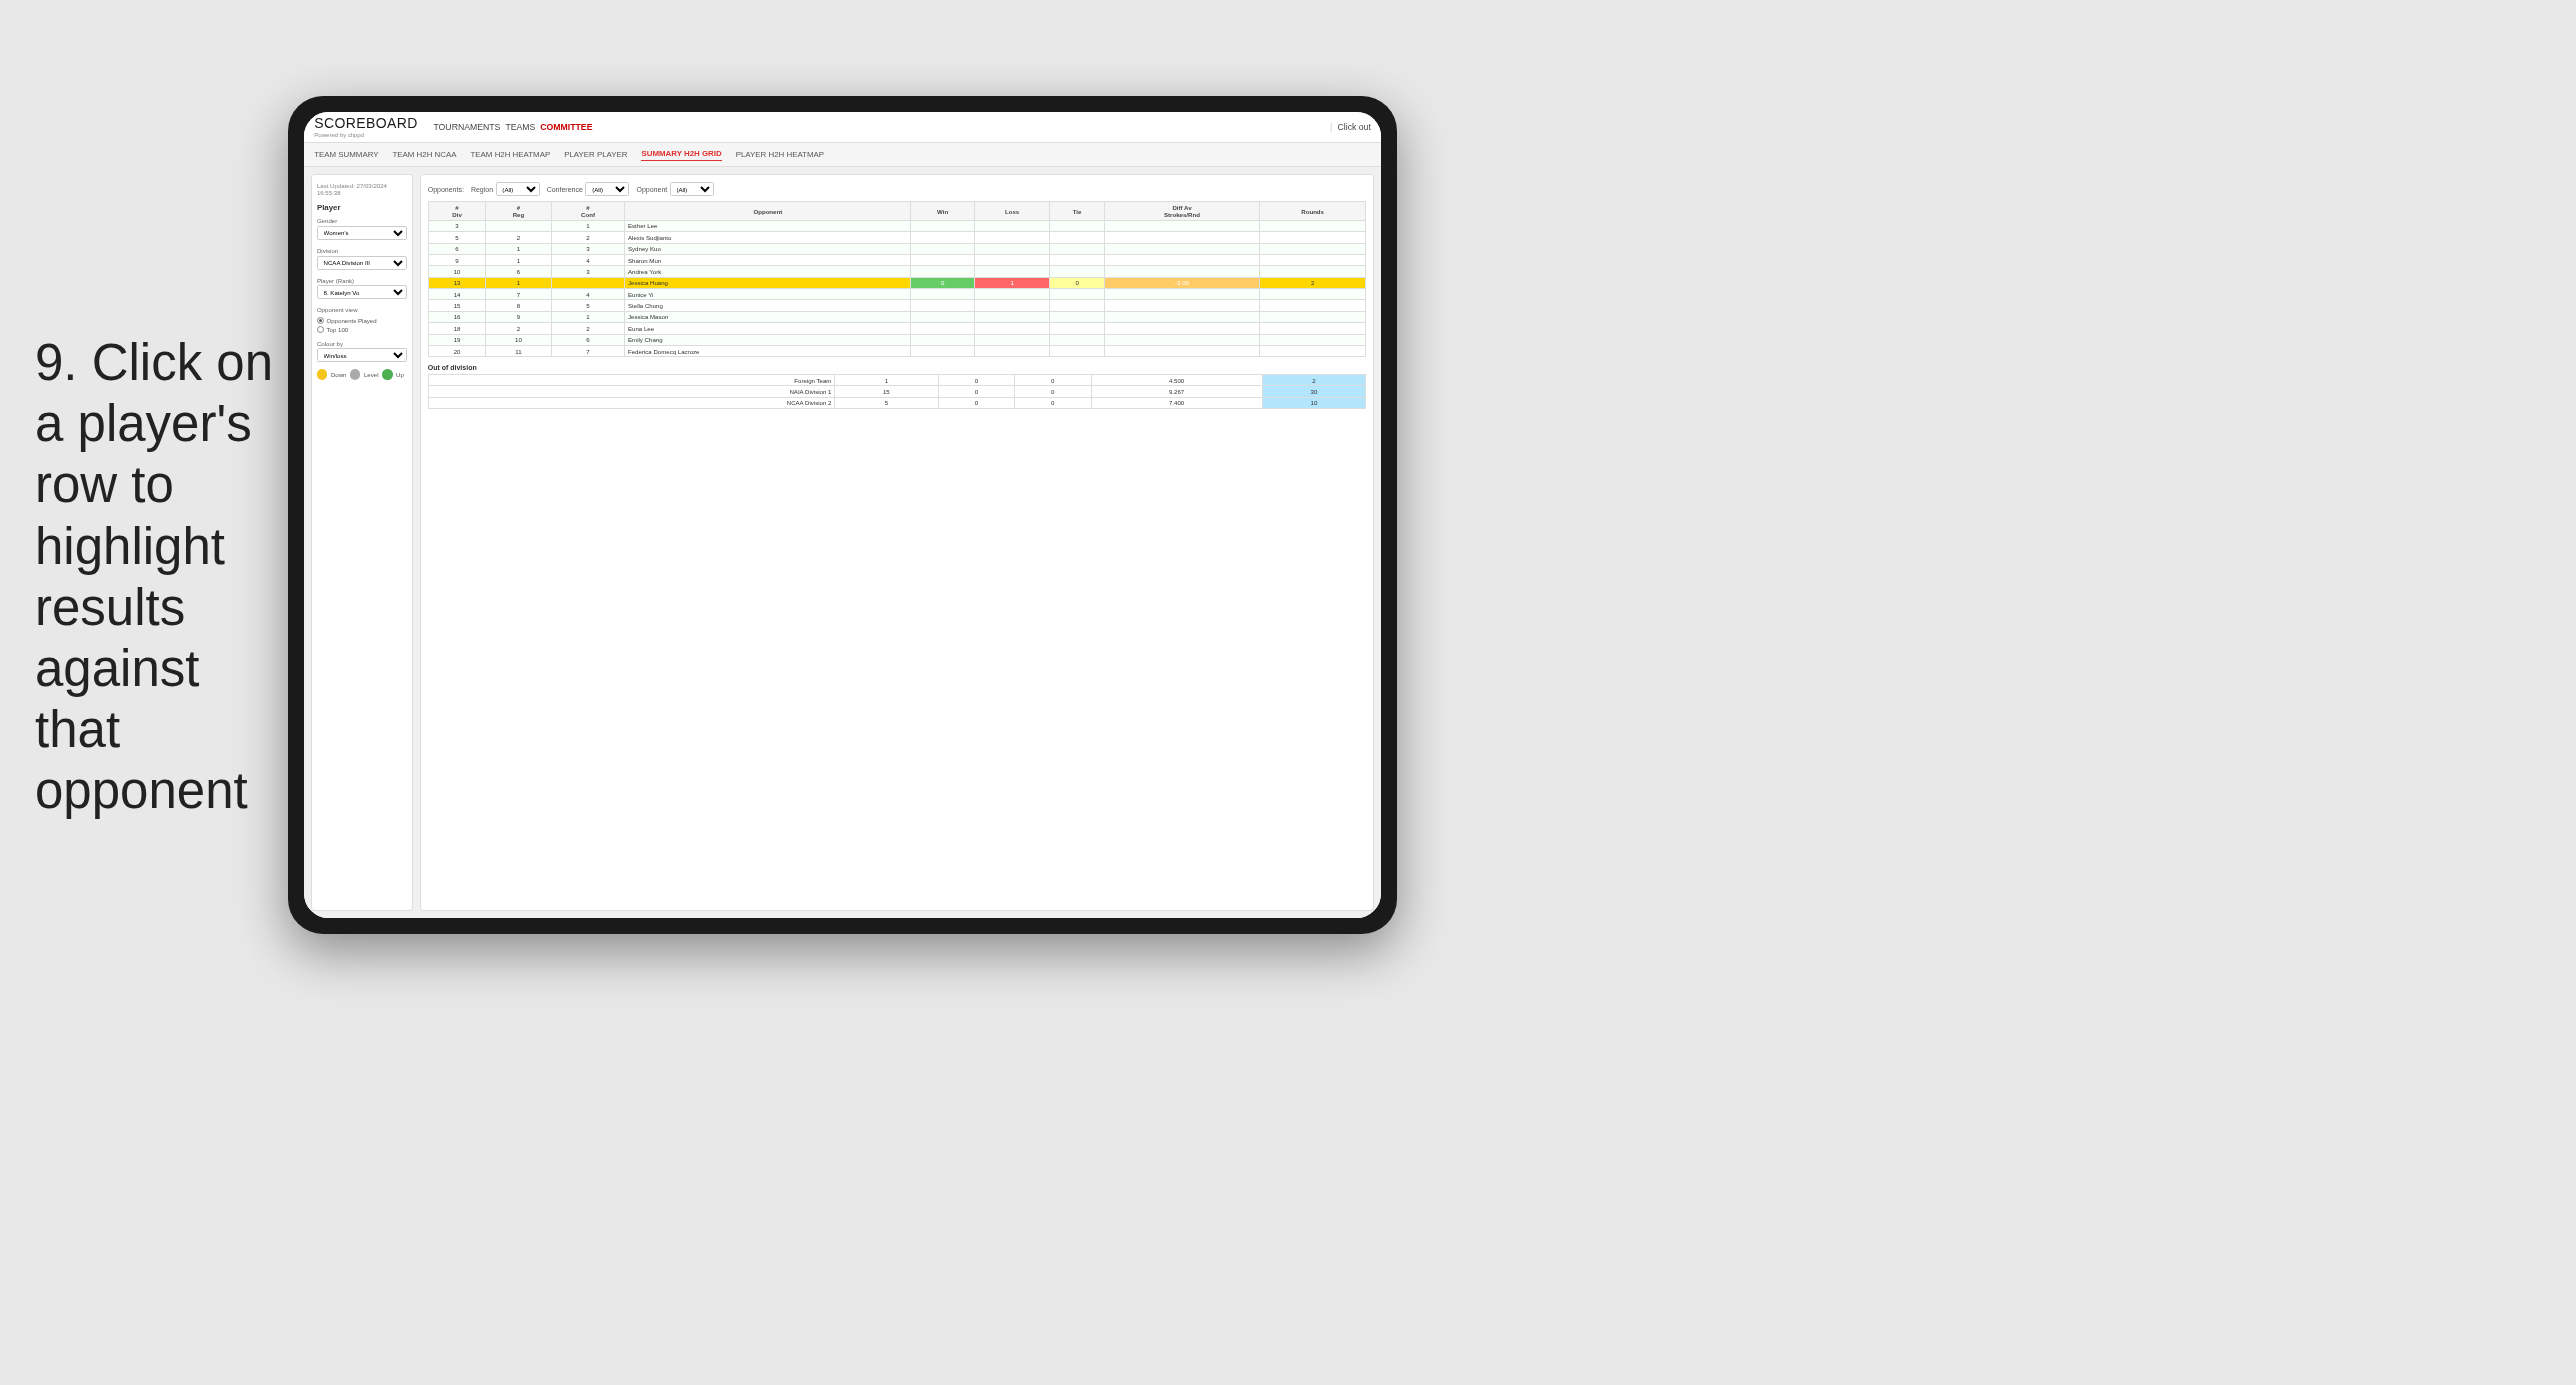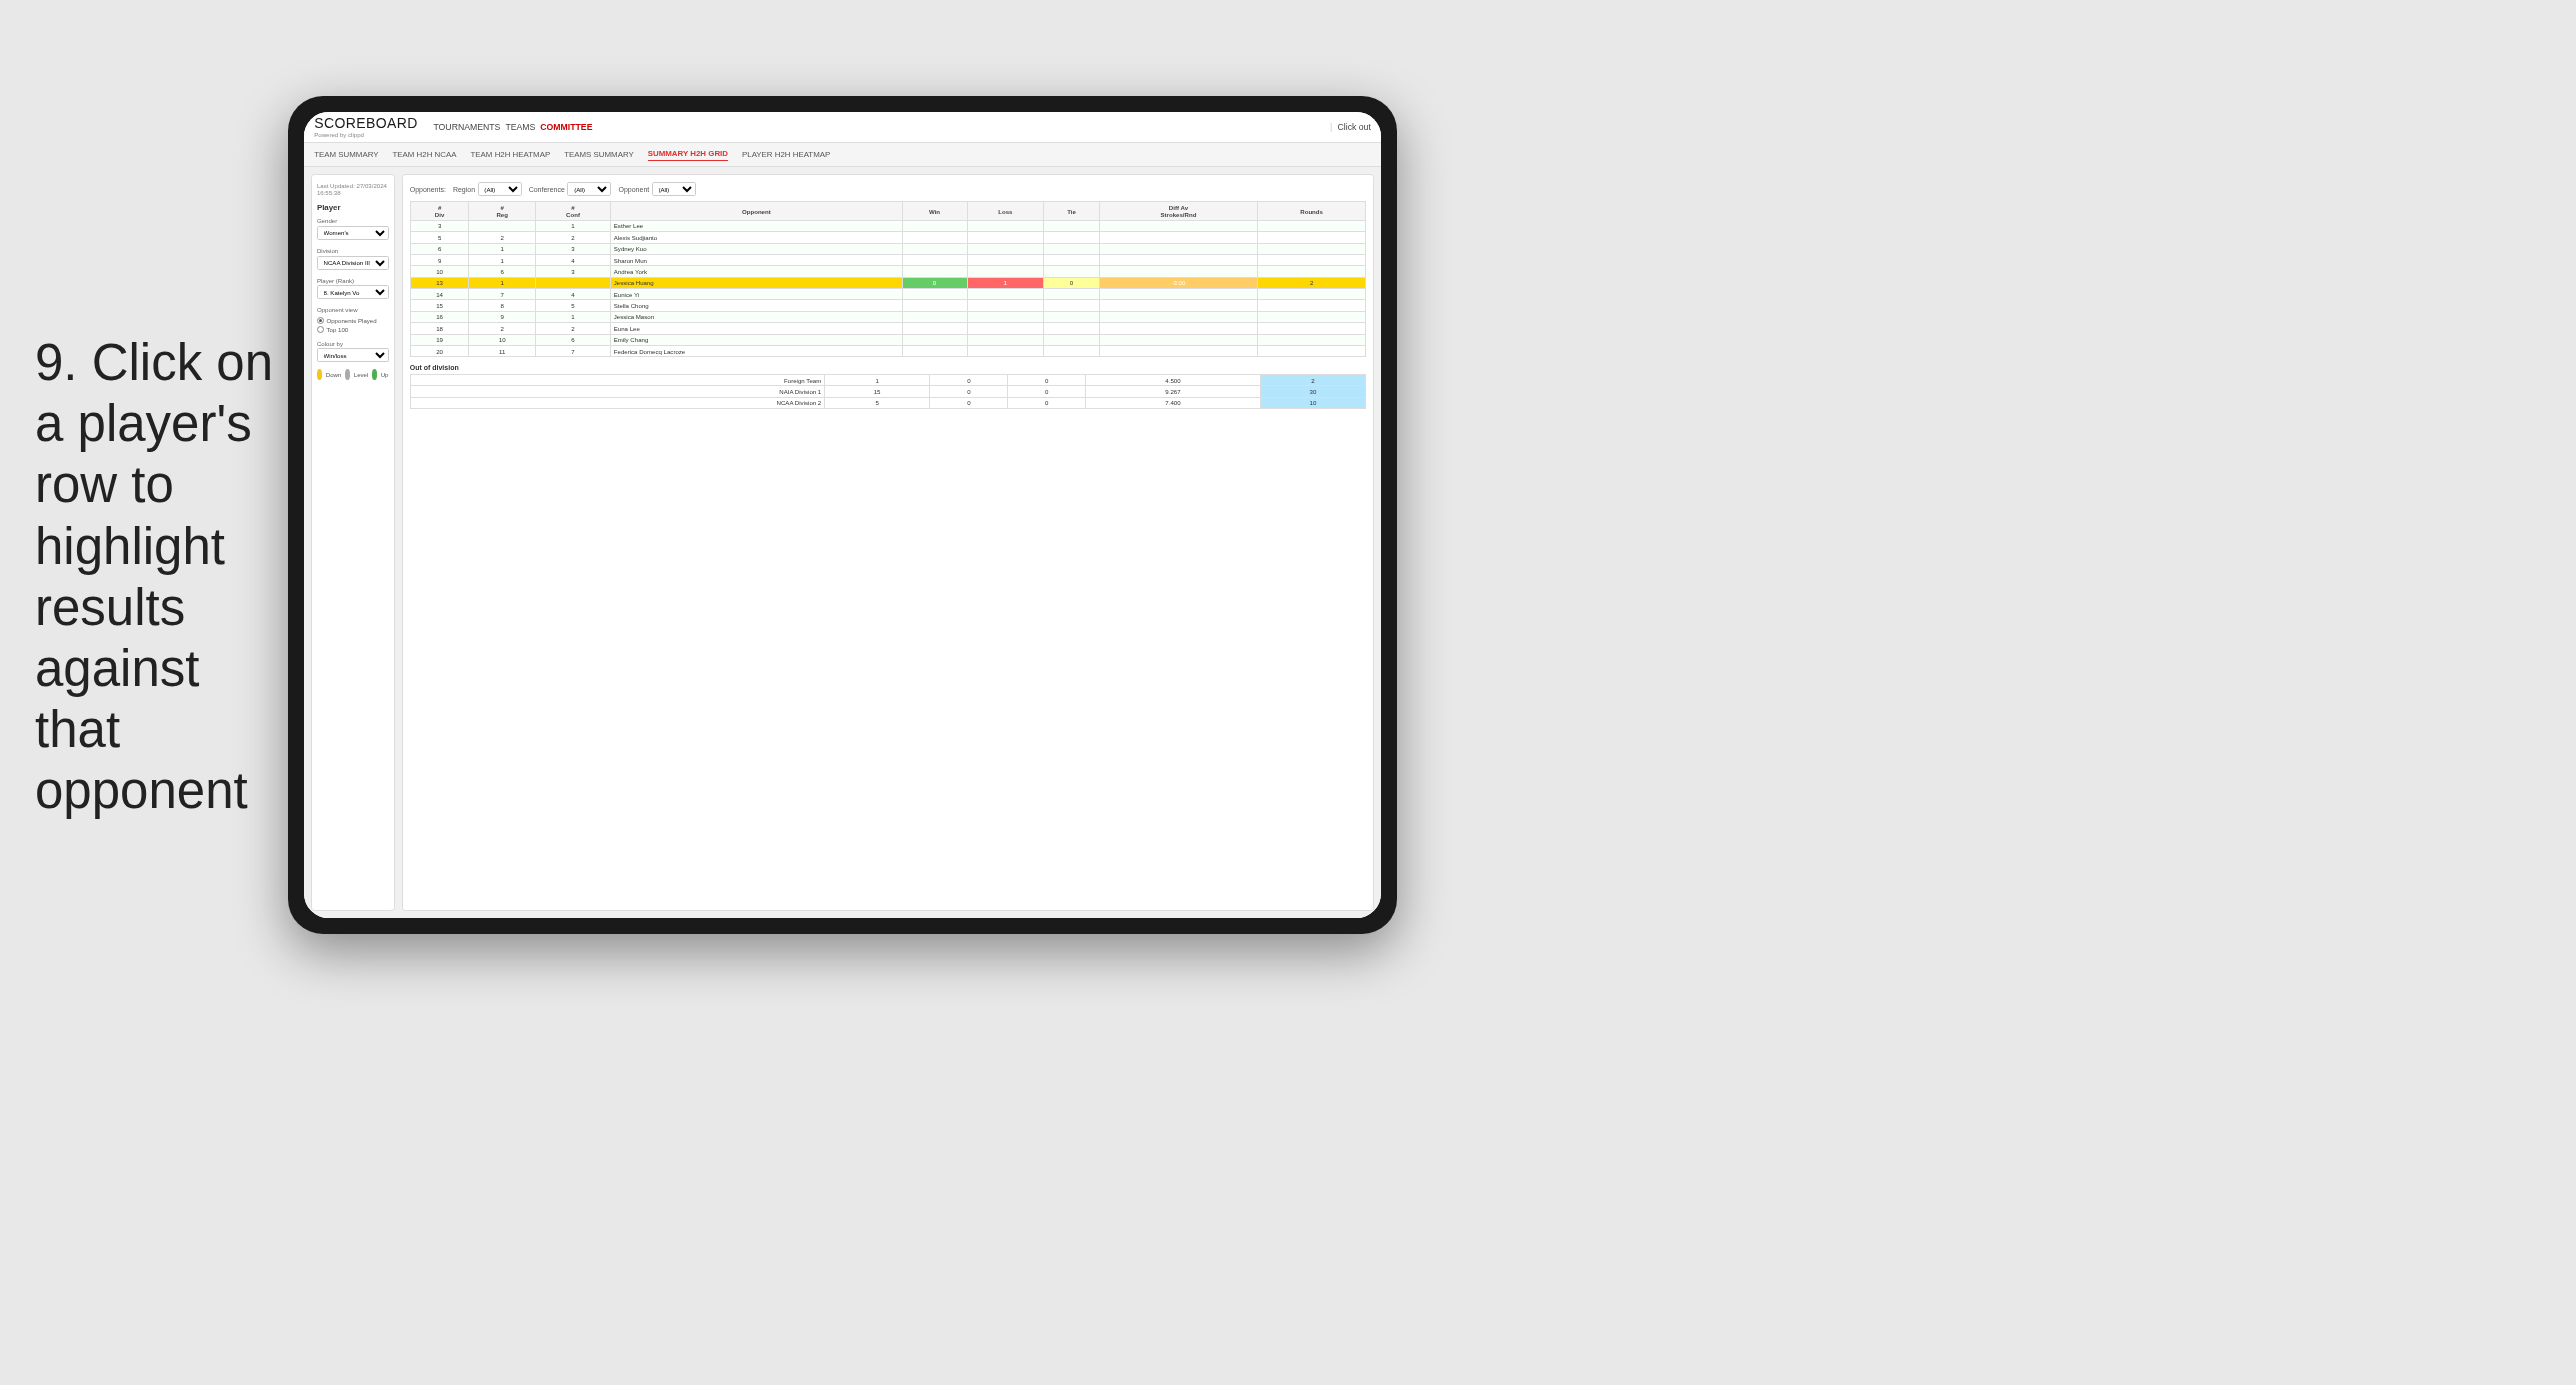--- a/index.html
+++ b/index.html
@@ -111,21 +111,21 @@
     .main-content {
       display: flex;
       height: calc(100% - 56px);
       background: #f0f0f0;
       padding: 7px;
       gap: 7px;
     }
 
     
     .sidebar {
-      width: 84px;
+      width: 102px;
       background: #fff;
       border: 0.9px solid #ddd;
       border-radius: 3.5px;
       padding: 7px 5.2px;
       font-size: 7px;
     }
     .sidebar-label {
       font-size: 6.1px;
       color: #888;
       margin-bottom: 1.7px;
@@ -345,21 +345,21 @@
         <span class="nav-link active">COMMITTEE</span>
       </div>
       <span class="sign-out-sep">|</span>
       <span class="sign-out">Click out</span>
     </div>
 
     <div class="sub-nav">
       <span class="sub-nav-link">TEAM SUMMARY</span>
       <span class="sub-nav-link">TEAM H2H NCAA</span>
       <span class="sub-nav-link">TEAM H2H HEATMAP</span>
-      <span class="sub-nav-link">TEAMS SUMMARY</span>
+      <span class="sub-nav-link">PLAYER PLAYER</span>
       <span class="sub-nav-link active">SUMMARY H2H GRID</span>
       <span class="sub-nav-link">PLAYER H2H HEATMAP</span>
     </div>
 
     <div class="main-content">
 
       <div class="sidebar">
         <div class="sidebar-label">Last Updated: 27/03/2024<br>16:55:38</div>
         <div style="height:5.2px;"></div>
 

